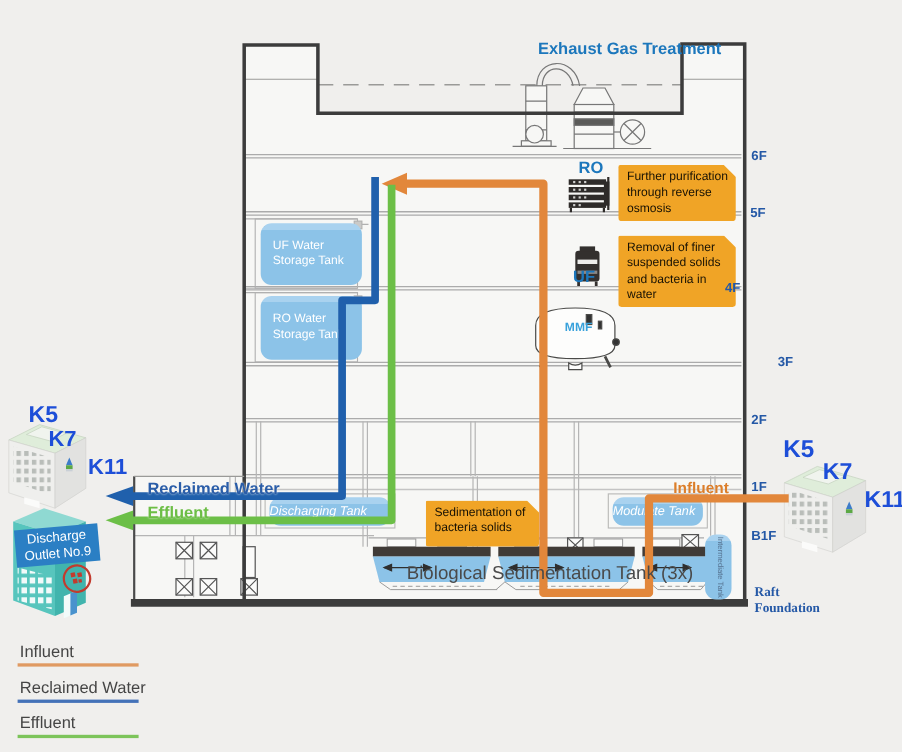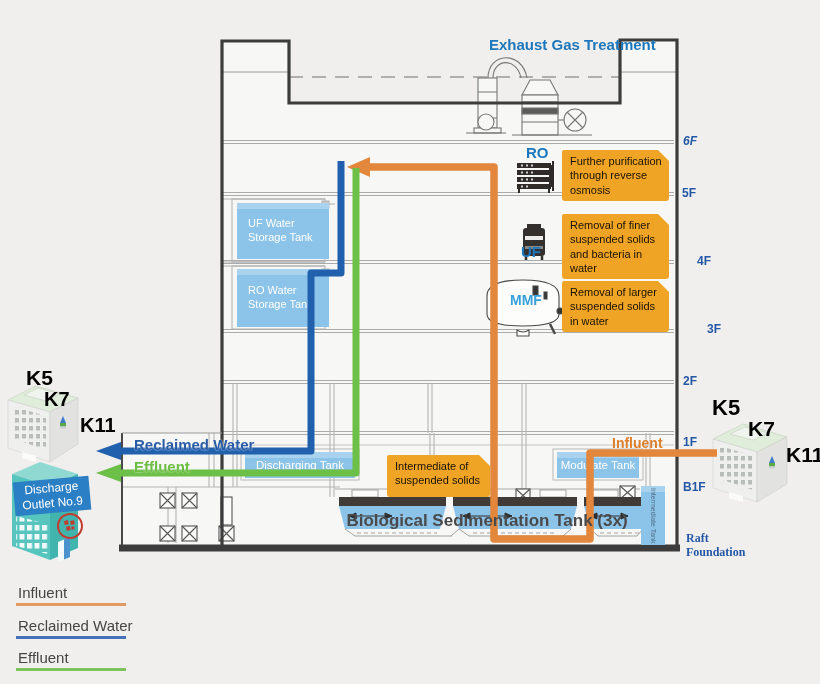--- a/index.html
+++ b/index.html
@@ -8,43 +8,43 @@
   .abs{position:absolute;}
   svg{display:block;}
   
   #structure{z-index:1;}
   .tank{z-index:2;}
   #flows{z-index:3;}
   .lbl,.callout,.bldg{z-index:4;}
 
   
   .tank{position:absolute;background:linear-gradient(#A9D2EF 0 6px,#8CC3E8 6px);
-        color:#fff;font-size:11px;line-height:1.25;display:flex;align-items:center;}
+        color:#fff;font-size:11px;line-height:1.25;display:flex;align-items:center;border-radius:10px;}
   .tank.pad{padding-left:11px;}
-  .tank.center{justify-content:center;font-size:11.5px;}
+  .tank.center{justify-content:flex-start;font-size:11.5px;font-style:italic;}
   .tank.vert{writing-mode:vertical-rl;justify-content:center;align-items:center;
              font-size:7px;color:#54718F;text-align:center;}
 
   
   .callout{position:absolute;background:#F0A426;color:#181204;font-size:11px;line-height:1.3;
            padding:4px 7px 4px 8px;border-radius:2px 0 3px 3px;
            clip-path:polygon(0 0,calc(100% - 11px) 0,100% 11px,100% 100%,0 100%);}
 
   
   .lbl{position:absolute;white-space:nowrap;}
   .blue-proc{color:#1C77BC;font-weight:bold;font-size:15px;}
   .floor{color:#2458A6;font-weight:bold;font-size:12px;}
-  .kname{color:#000000;font-weight:bold;font-size:20px;}
+  .kname{color:#1d4ed8;font-weight:bold;font-size:20px;}
   .flow-reclaimed{color:#2A5DA8;font-weight:bold;font-size:15px;text-shadow:0 0 2px #F5F5F3;}
   .flow-effluent{color:#6CBE45;font-weight:bold;font-size:15px;text-shadow:0 0 2px #F5F5F3;}
   .flow-influent{color:#DC7E2A;font-weight:bold;font-size:14px;text-shadow:0 0 2px #F5F5F3;}
   .biotank-lbl{color:#4A4A4A;font-size:17px;text-align:center;white-space:nowrap;}
   .legend-item{color:#454545;font-size:15px;}
   .legend-bar{position:absolute;height:3px;width:110px;}
-  .mmf-lbl{color:#38A1DB;font-weight:bold;font-size:14px;text-align:center;}
+  .mmf-lbl{color:#38A1DB;font-weight:bold;font-size:11px;text-align:center;}
   .banner{position:absolute;background:#2B7FC4;color:#fff;font-size:12px;line-height:1.25;
           display:flex;align-items:center;justify-content:center;text-align:center;
           transform:rotate(-5deg);z-index:5;}
   .raft{white-space:normal;width:62px;line-height:1.2;font-family:Liberation Serif, serif;}
 </style>
 </head>
 <body>
 
 <div class="stage">
 
@@ -287,46 +287,43 @@
       <polygon points="96,473 121,464 121,482" fill="#6CBF47"></polygon>
     </g>
   </svg>
 
   <div class="callout" style="left:562px;top:150px;width:92px;min-height:30px;">
     <span>Further purification through reverse osmosis</span>
   </div>
   <div class="callout" style="left:562px;top:214px;width:92px;min-height:36px;">
     <span>Removal of finer suspended solids and bacteria in water</span>
   </div>
-  <div class="callout" style="left:562px;top:281px;width:92px;min-height:36px;">
-    <span>Removal of larger suspended solids in water</span>
-  </div>
   <div class="callout" style="left:387px;top:455px;width:88px;min-height:34px;">
-    <span>Intermediate of suspended solids</span>
+    <span>Sedimentation of bacteria solids</span>
   </div>
 
   <div class="lbl blue-proc" style="left:452px;top:36px;margin-left:37px;">Exhaust Gas Treatment</div>
   <div class="lbl blue-proc" style="left:526px;top:144px;">RO</div>
   <div class="lbl blue-proc" style="left:521px;top:203px;margin-top:40px;">UF</div>
   <div class="lbl mmf-lbl" style="left:498px;top:292px;width:56px;">MMF</div>
 
-  <div class="lbl floor" style="left:683px;top:134px;font-style:italic;">6F</div>
+  <div class="lbl floor" style="left:683px;top:134px;">6F</div>
   <div class="lbl floor" style="left:682px;top:186px;">5F</div>
-  <div class="lbl floor" style="left:697px;top:254px;">4F</div>
+  <div class="lbl floor" style="left:659px;top:254px;">4F</div>
   <div class="lbl floor" style="left:707px;top:322px;">3F</div>
   <div class="lbl floor" style="left:683px;top:374px;">2F</div>
   <div class="lbl floor" style="left:683px;top:435px;">1F</div>
   <div class="lbl floor" style="left:683px;top:480px;">B1F</div>
   <div class="lbl floor raft" style="left:686px;top:531px;">Raft Foundation</div>
 
   <div class="lbl flow-reclaimed" style="left:134px;top:436px;">Reclaimed Water</div>
   <div class="lbl flow-effluent" style="left:134px;top:458px;">Effluent</div>
   <div class="lbl flow-influent" style="left:612px;top:435px;">Influent</div>
 
-  <div class="lbl biotank-lbl" style="left:327px;top:511px;width:320px;font-weight:bold;">Biological Sedimentation Tank (3x)</div>
+  <div class="lbl biotank-lbl" style="left:340px;top:511px;width:320px;">Biological Sedimentation Tank (3x)</div>
 
   <div class="lbl kname" style="left:26px;top:366px;font-size:21px;">K5</div>
   <div class="lbl kname" style="left:44px;top:388px;">K7</div>
   <div class="lbl kname" style="left:80px;top:414px;">K11</div>
   <div class="lbl kname" style="left:712px;top:395px;font-size:22px;">K5</div>
   <div class="lbl kname" style="left:748px;top:417px;font-size:21px;">K7</div>
   <div class="lbl kname" style="left:786px;top:443px;font-size:21px;">K11</div>
 
   <div class="banner" style="left:14px;top:479px;width:76px;height:34px;">
     <span>Discharge Outlet No.9</span>

